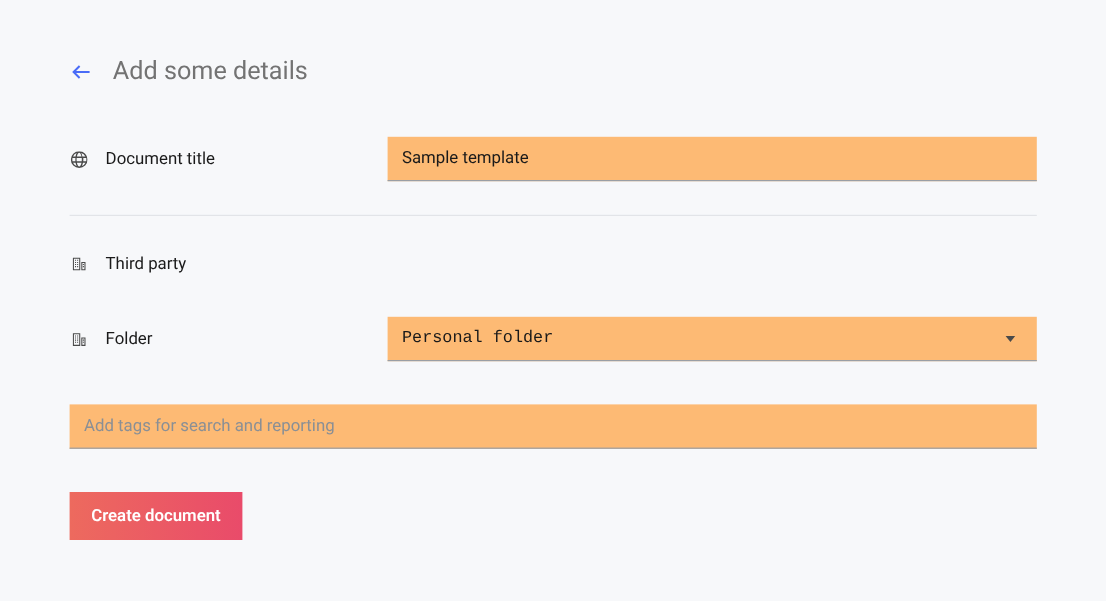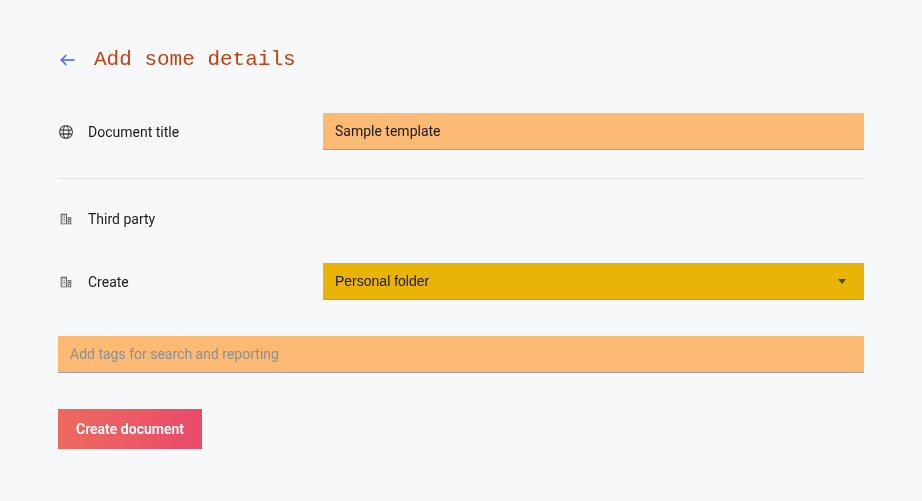--- a/index.html
+++ b/index.html
@@ -30,22 +30,21 @@
     .back-arrow svg {
       width: 20px;
       height: 20px;
       stroke: #4a6cf7;
       stroke-width: 2;
       fill: none;
     }
     .title {
       font-size: 21px;
       font-weight: 400;
-      color: #c2410c;
-      font-family: Liberation Mono, monospace;
+      color: #737373;
     }
     .form-row {
       display: flex;
       margin-bottom: 28px;
     }
     .label-group {
       display: flex;
       align-items: center;
       gap: 14px;
       width: 265px;
@@ -81,27 +80,27 @@
       font-size: 14px;
       color: #1a1a1a;
       font-family: inherit;
       outline: none;
     }
     .field-input::placeholder {
       color: #8a8f95;
     }
     .select-input {
       width: 100%;
-      background: #eab308;
+      background: #fdba74;
       border: none;
       border-bottom: 1px solid #9a9fa5;
       padding: 10px 12px;
       font-size: 14px;
       color: #1a1a1a;
-      font-family: Liberation Sans, sans-serif;
+      font-family: Liberation Mono, monospace;
       outline: none;
       display: flex;
       align-items: center;
       justify-content: space-between;
       cursor: pointer;
     }
     .select-caret {
       width: 0;
       height: 0;
       border-left: 4px solid transparent;
@@ -174,21 +173,21 @@
 </div>
 
 
 <div class="form-row extra-gap">
   <div class="label-group">
     <span class="label-icon">
       <svg viewBox="0 0 16 16">
         <path d="M2 2h7v12H2V2zm1 1v10h5V3H3zm1 1h1v1H4V4zm2 0h1v1H6V4zM4 6h1v1H4V6zm2 0h1v1H6V6zM4 8h1v1H4V8zm2 0h1v1H6V8zM4 10h1v1H4v-1zm2 0h1v1H6v-1zM10 6h4v8h-4V6zm1 1v6h2V7h-2zm.5 1h1v1h-1V8zm0 2h1v1h-1v-1z"></path>
       </svg>
     </span>
-    <span class="label-text">Create</span>
+    <span class="label-text">Folder</span>
   </div>
   <div class="input-wrapper">
     <div class="select-input">
       <span>Personal folder</span>
       <span class="select-caret"></span>
     </div>
   </div>
 </div>
 
 

